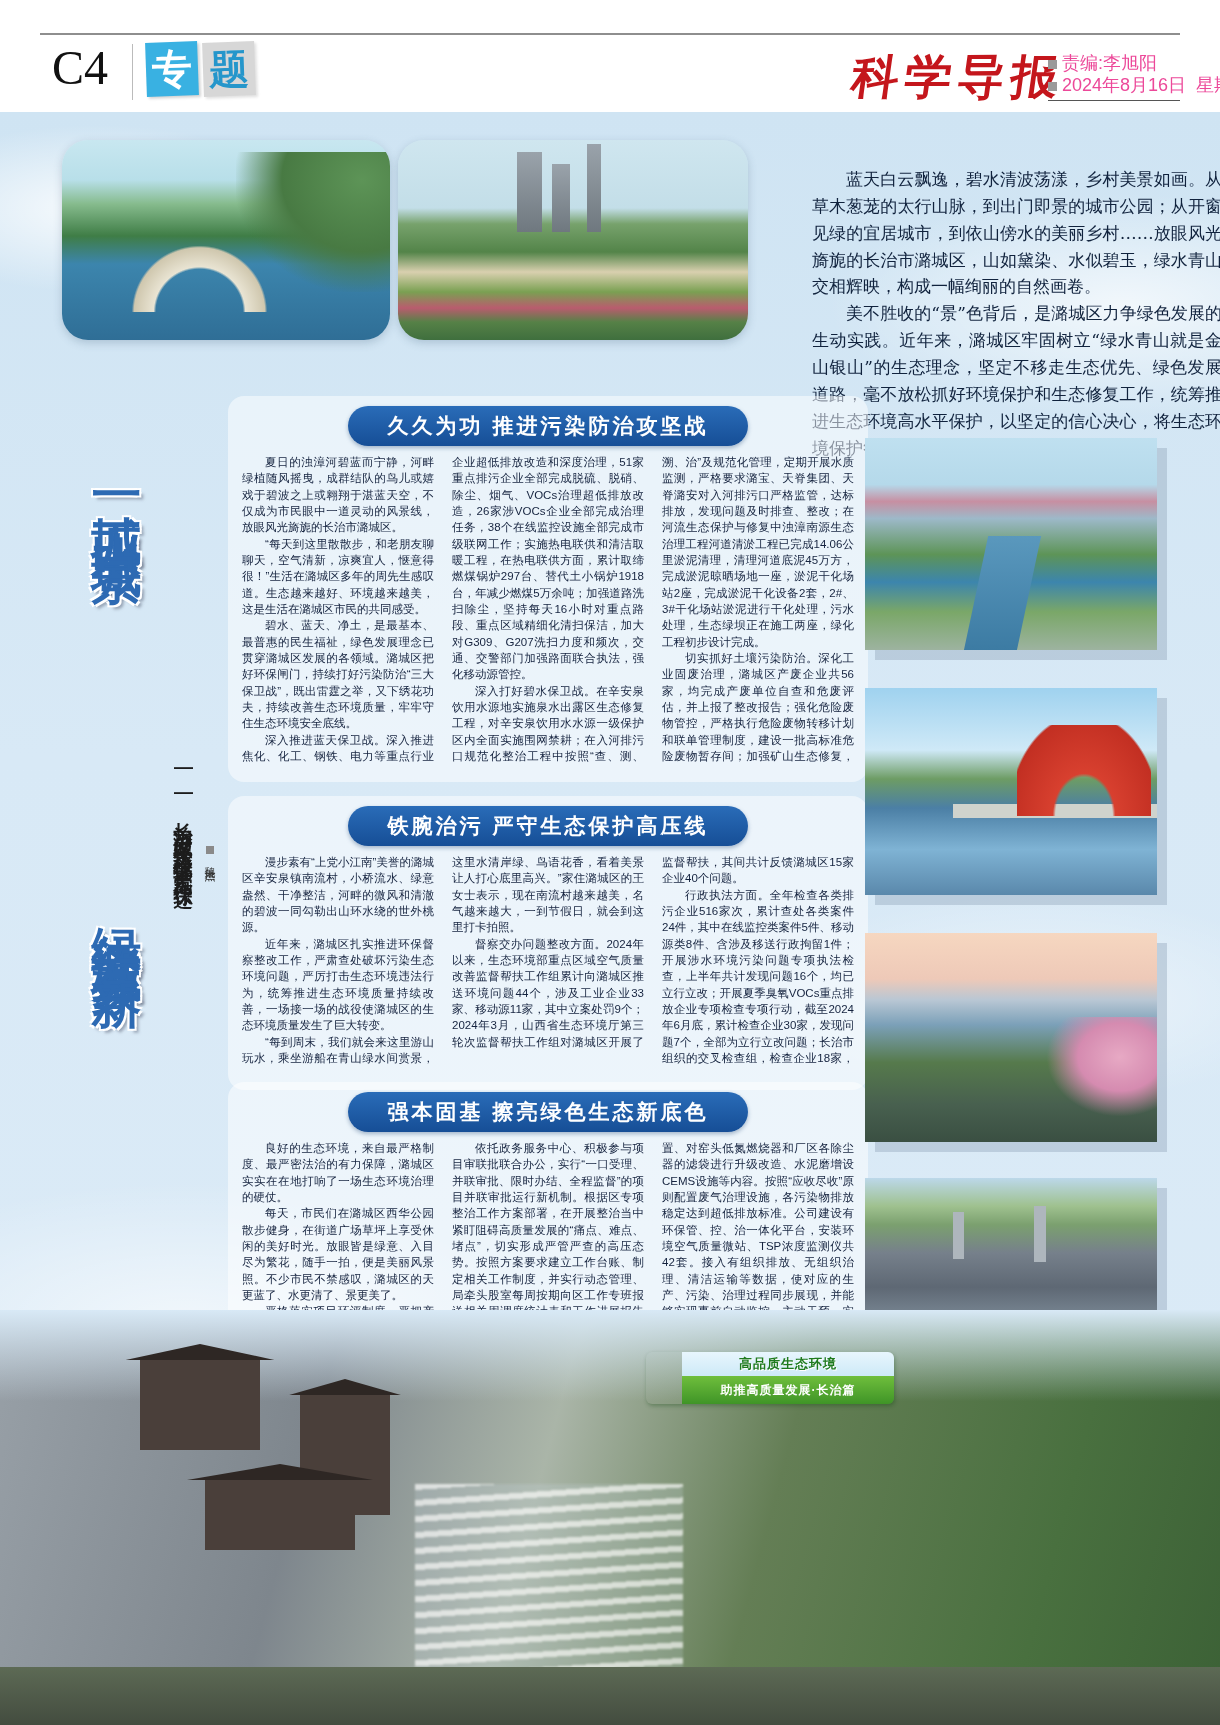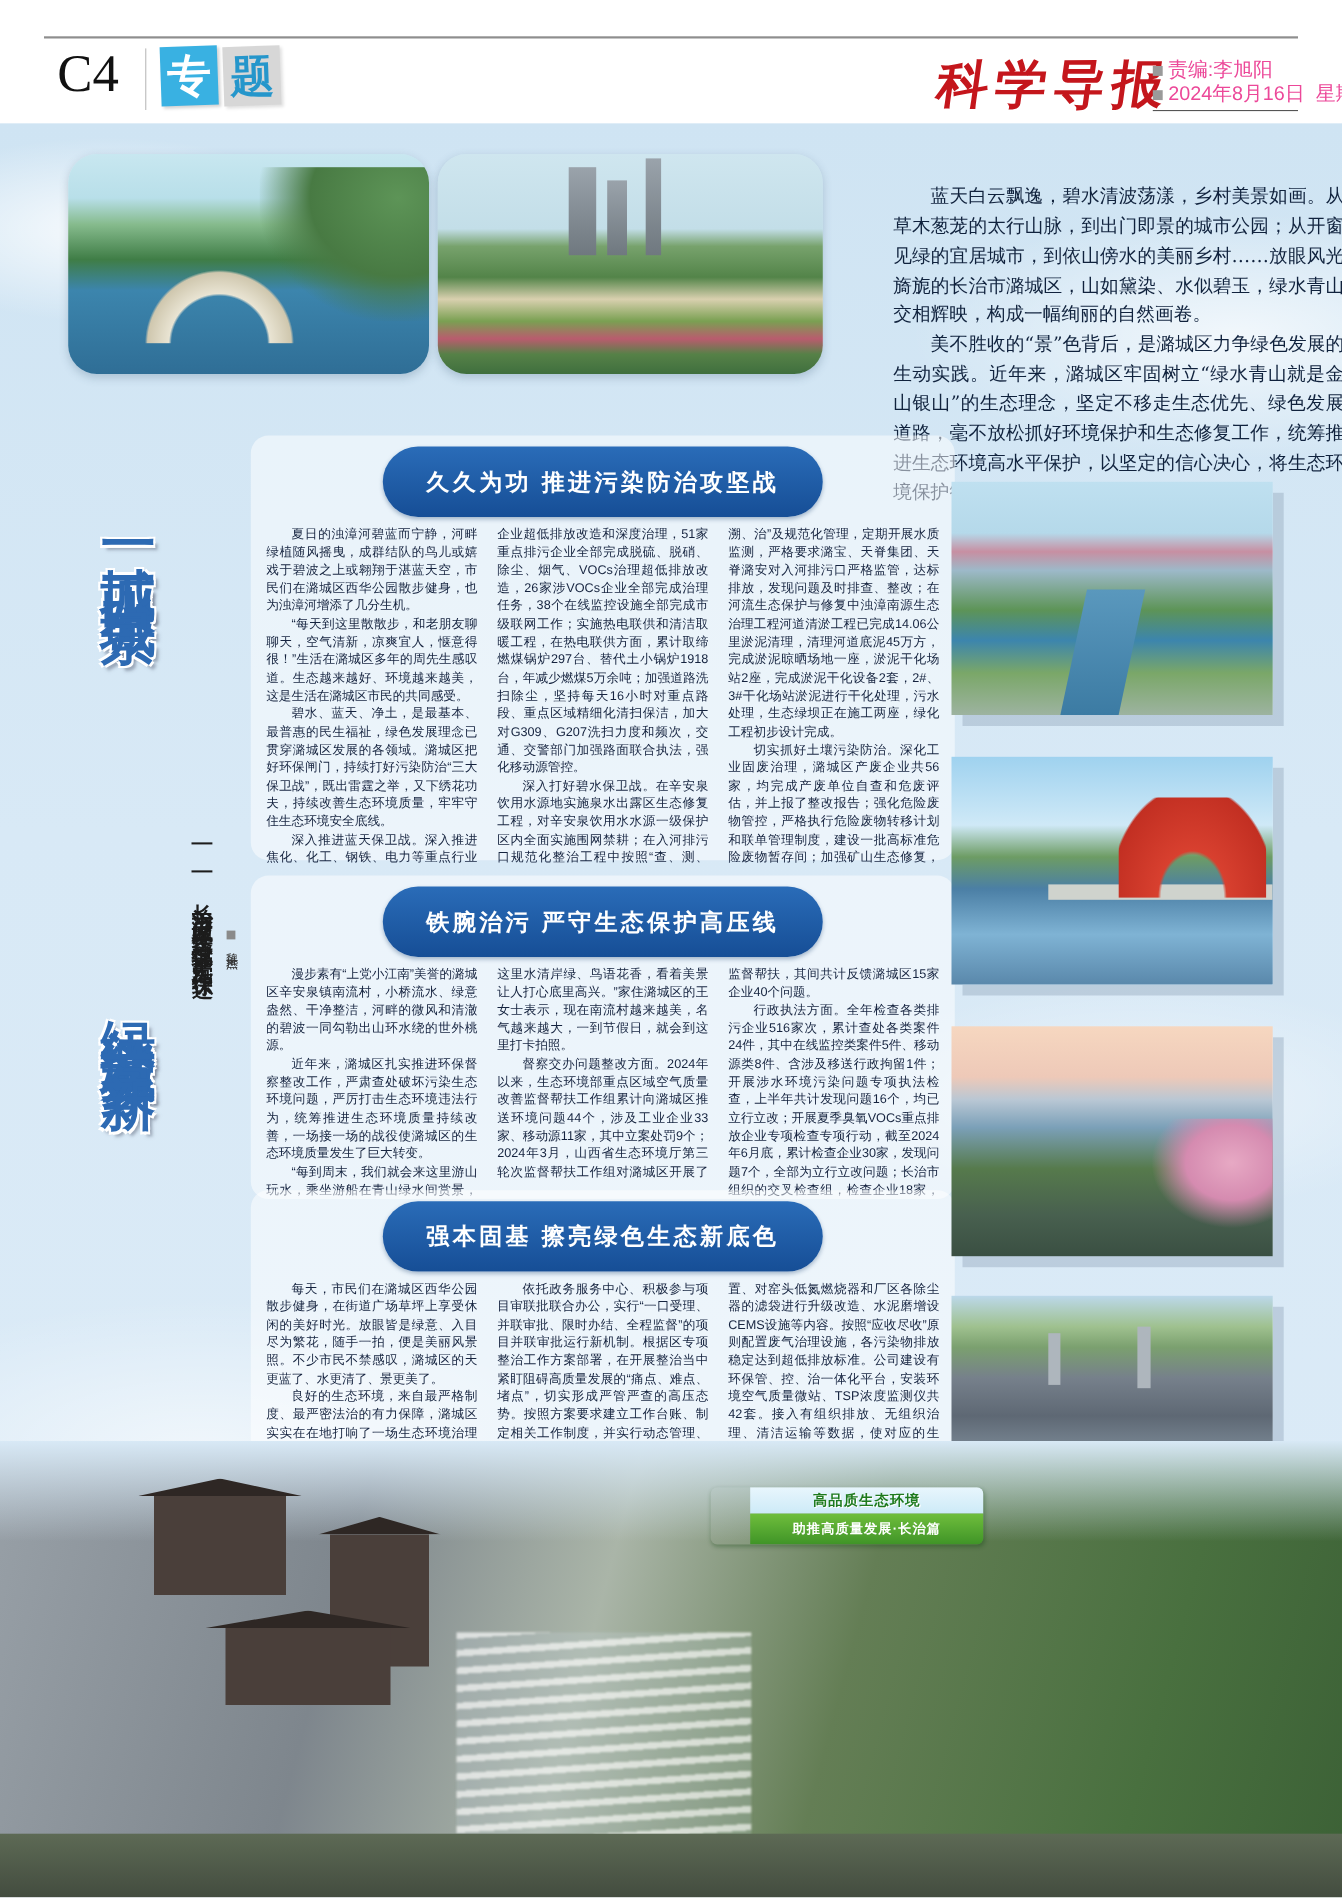--- a/index.html
+++ b/index.html
@@ -62,21 +62,21 @@
         font-size:19px;letter-spacing:4px;color:#1c1c1c;font-weight:bold;}
   .vauthor{position:absolute;left:202px;top:846px;writing-mode:vertical-rl;text-orientation:upright;
         font-size:11px;color:#333;letter-spacing:2px;}
   .vauthor .sq{display:inline-block;width:8px;height:8px;background:#8a8a8a;margin-bottom:4px;}
 
   
   .section{position:absolute;left:228px;width:640px;background:rgba(255,255,255,.5);border-radius:16px;}
   .sec1{top:396px;height:386px;}
   .sec2{top:796px;height:294px;}
   .sec3{top:1082px;height:346px;}
-  .pill{margin:10px auto 8px auto;width:fit-content;padding:18px 40px;border-radius:999px;
+  .pill{margin:10px auto 8px auto;width:fit-content;padding:6px 40px;border-radius:999px;
         background:linear-gradient(180deg,#2a6cb8,#164e96);color:#ffffff;font-weight:bold;
         font-size:21px;letter-spacing:3px;box-shadow:0 2px 4px rgba(20,60,110,.35);}
   .cols{margin:0 14px;column-count:3;column-gap:18px;column-fill:auto;overflow:hidden;
         font-size:11.5px;line-height:1.42;color:#15233f;text-align:justify;}
   .sec1 .cols{height:318px;}
   .sec2 .cols{height:226px;}
   .sec3 .cols{height:278px;}
   .cols p{margin:0;text-indent:2em;}
 
   
@@ -162,21 +162,21 @@
     </div>
 
   <div class="vtitle l1">一城山水一城景</div>
   <div class="vtitle l2">绿染潞城万象新</div>
   <div class="vsub">——长治市潞城区生态环境保护亮点工作综述</div>
   <div class="vauthor"><span class="sq"></span><span>魏世杰</span></div>
 
   <div class="section sec1">
     <div class="pill">久久为功  推进污染防治攻坚战</div>
     <div class="cols">
-        <p>夏日的浊漳河碧蓝而宁静，河畔绿植随风摇曳，成群结队的鸟儿或嬉戏于碧波之上或翱翔于湛蓝天空，市民们在潞城区西华公园散步健身，也为浊漳河增添了几分生机。</p>
+        <p>夏日的浊漳河碧蓝而宁静，河畔绿植随风摇曳，成群结队的鸟儿或嬉戏于碧波之上或翱翔于湛蓝天空，不仅成为市民眼中一道灵动的风景线，放眼风光旖旎的长治市潞城区。</p>
         <p>“每天到这里散散步，和老朋友聊聊天，空气清新，凉爽宜人，惬意得很！”生活在潞城区多年的周先生感叹道。生态越来越好、环境越来越美，这是生活在潞城区市民的共同感受。</p>
         <p>碧水、蓝天、净土，是最基本、最普惠的民生福祉，绿色发展理念已贯穿潞城区发展的各领域。潞城区把好环保闸门，持续打好污染防治“三大保卫战”，既出雷霆之举，又下绣花功夫，持续改善生态环境质量，牢牢守住生态环境安全底线。</p>
         <p>深入推进蓝天保卫战。深入推进焦化、化工、钢铁、电力等重点行业企业超低排放改造和深度治理，51家重点排污企业全部完成脱硫、脱硝、除尘、烟气、VOCs治理超低排放改造，26家涉VOCs企业全部完成治理任务，38个在线监控设施全部完成市级联网工作；实施热电联供和清洁取暖工程，在热电联供方面，累计取缔燃煤锅炉297台、替代土小锅炉1918台，年减少燃煤5万余吨；加强道路洗扫除尘，坚持每天16小时对重点路段、重点区域精细化清扫保洁，加大对G309、G207洗扫力度和频次，交通、交警部门加强路面联合执法，强化移动源管控。</p>
         <p>深入打好碧水保卫战。在辛安泉饮用水源地实施泉水出露区生态修复工程，对辛安泉饮用水水源一级保护区内全面实施围网禁耕；在入河排污口规范化整治工程中按照“查、测、溯、治”及规范化管理，定期开展水质监测，严格要求潞宝、天脊集团、天脊潞安对入河排污口严格监管，达标排放，发现问题及时排查、整改；在河流生态保护与修复中浊漳南源生态治理工程河道清淤工程已完成14.06公里淤泥清理，清理河道底泥45万方，完成淤泥晾晒场地一座，淤泥干化场站2座，完成淤泥干化设备2套，2#、3#干化场站淤泥进行干化处理，污水处理，生态绿坝正在施工两座，绿化工程初步设计完成。</p>
         <p>切实抓好土壤污染防治。深化工业固废治理，潞城区产废企业共56家，均完成产废单位自查和危废评估，并上报了整改报告；强化危险废物管控，严格执行危险废物转移计划和联单管理制度，建设一批高标准危险废物暂存间；加强矿山生态修复，潞城区5座矿山完成年度生态修复任务并通过工程验收，累计修复面积482.1亩，剩余11座矿山除2座正在基建作业外，其余9座矿山均在开展矿山生态修复工作；严厉打击违法转移和倾倒工业固废行为，长治市生态环境局潞城分局持续加大对工业固体废物排查整治，通过摸排历史遗留固废量为0。</p>
       </div>
   </div>
 
   <div class="section sec2">
     <div class="pill">铁腕治污  严守生态保护高压线</div>
@@ -185,22 +185,22 @@
         <p>近年来，潞城区扎实推进环保督察整改工作，严肃查处破坏污染生态环境问题，严厉打击生态环境违法行为，统筹推进生态环境质量持续改善，一场接一场的战役使潞城区的生态环境质量发生了巨大转变。</p>
         <p>“每到周末，我们就会来这里游山玩水，乘坐游船在青山绿水间赏景，这里水清岸绿、鸟语花香，看着美景让人打心底里高兴。”家住潞城区的王女士表示，现在南流村越来越美，名气越来越大，一到节假日，就会到这里打卡拍照。</p>
         <p>督察交办问题整改方面。2024年以来，生态环境部重点区域空气质量改善监督帮扶工作组累计向潞城区推送环境问题44个，涉及工业企业33家、移动源11家，其中立案处罚9个；2024年3月，山西省生态环境厅第三轮次监督帮扶工作组对潞城区开展了监督帮扶，其间共计反馈潞城区15家企业40个问题。</p>
         <p>行政执法方面。全年检查各类排污企业516家次，累计查处各类案件24件，其中在线监控类案件5件、移动源类8件、含涉及移送行政拘留1件；开展涉水环境污染问题专项执法检查，上半年共计发现问题16个，均已立行立改；开展夏季臭氧VOCs重点排放企业专项检查专项行动，截至2024年6月底，累计检查企业30家，发现问题7个，全部为立行立改问题；长治市组织的交叉检查组，检查企业18家，发现立行立改问题8个，1个立案处罚。</p>
       </div>
   </div>
 
   <div class="section sec3">
     <div class="pill">强本固基  擦亮绿色生态新底色</div>
     <div class="cols">
+        <p>良好的生态环境，来自最严格制度、最严密法治的有力保障，潞城区实实在在地打响了一场生态环境治理的硬仗。</p>
         <p>每天，市民们在潞城区西华公园散步健身，在街道广场草坪上享受休闲的美好时光。放眼皆是绿意、入目尽为繁花，随手一拍，便是美丽风景照。不少市民不禁感叹，潞城区的天更蓝了、水更清了、景更美了。</p>
-        <p>良好的生态环境，来自最严格制度、最严密法治的有力保障，潞城区实实在在地打响了一场生态环境治理的硬仗。</p>
         <p>严格落实项目环评制度，严把产业政策准入和项目选址关，对选址选线敏感、区域环境质量现状超标、环境风险较大的项目科学决策，严格环境准入，起到环境影响评价从源头预防环境污染和生态破坏的作用。</p>
         <p>依托政务服务中心、积极参与项目审联批联合办公，实行“一口受理、并联审批、限时办结、全程监督”的项目并联审批运行新机制。根据区专项整治工作方案部署，在开展整治当中紧盯阻碍高质量发展的“痛点、难点、堵点”，切实形成严管严查的高压态势。按照方案要求建立工作台账、制定相关工作制度，并实行动态管理、局牵头股室每周按期向区工作专班报送相关周调度统计表和工作进展报告等资料。</p>
         <p>坚持用新理念补旧短板，把历史包袱变为时代财富。奋进的山西卓越水泥有限公司坚持科学治理、源头治理、系统治理，扎实推进“绿色工厂”建设，改造包括窑尾新增SCR脱硝装置、对窑头低氮燃烧器和厂区各除尘器的滤袋进行升级改造、水泥磨增设CEMS设施等内容。按照“应收尽收”原则配置废气治理设施，各污染物排放稳定达到超低排放标准。公司建设有环保管、控、治一体化平台，安装环境空气质量微站、TSP浓度监测仪共42套。接入有组织排放、无组织治理、清洁运输等数据，使对应的生产、污染、治理过程同步展现，并能够实现事前自动监控、主动干预、实时记录的效果，使环保治理工作逐步走向智能化和自动化。山西卓越水泥有限公司生态环境质量不断提高，是潞城区紧抓生态环境保护综合治理的一个缩影。</p>
       </div>
   </div>
 
   <div class="banner">
     <div class="top">高品质生态环境</div>
     <div class="bot">助推高质量发展·长治篇</div>
   </div>

